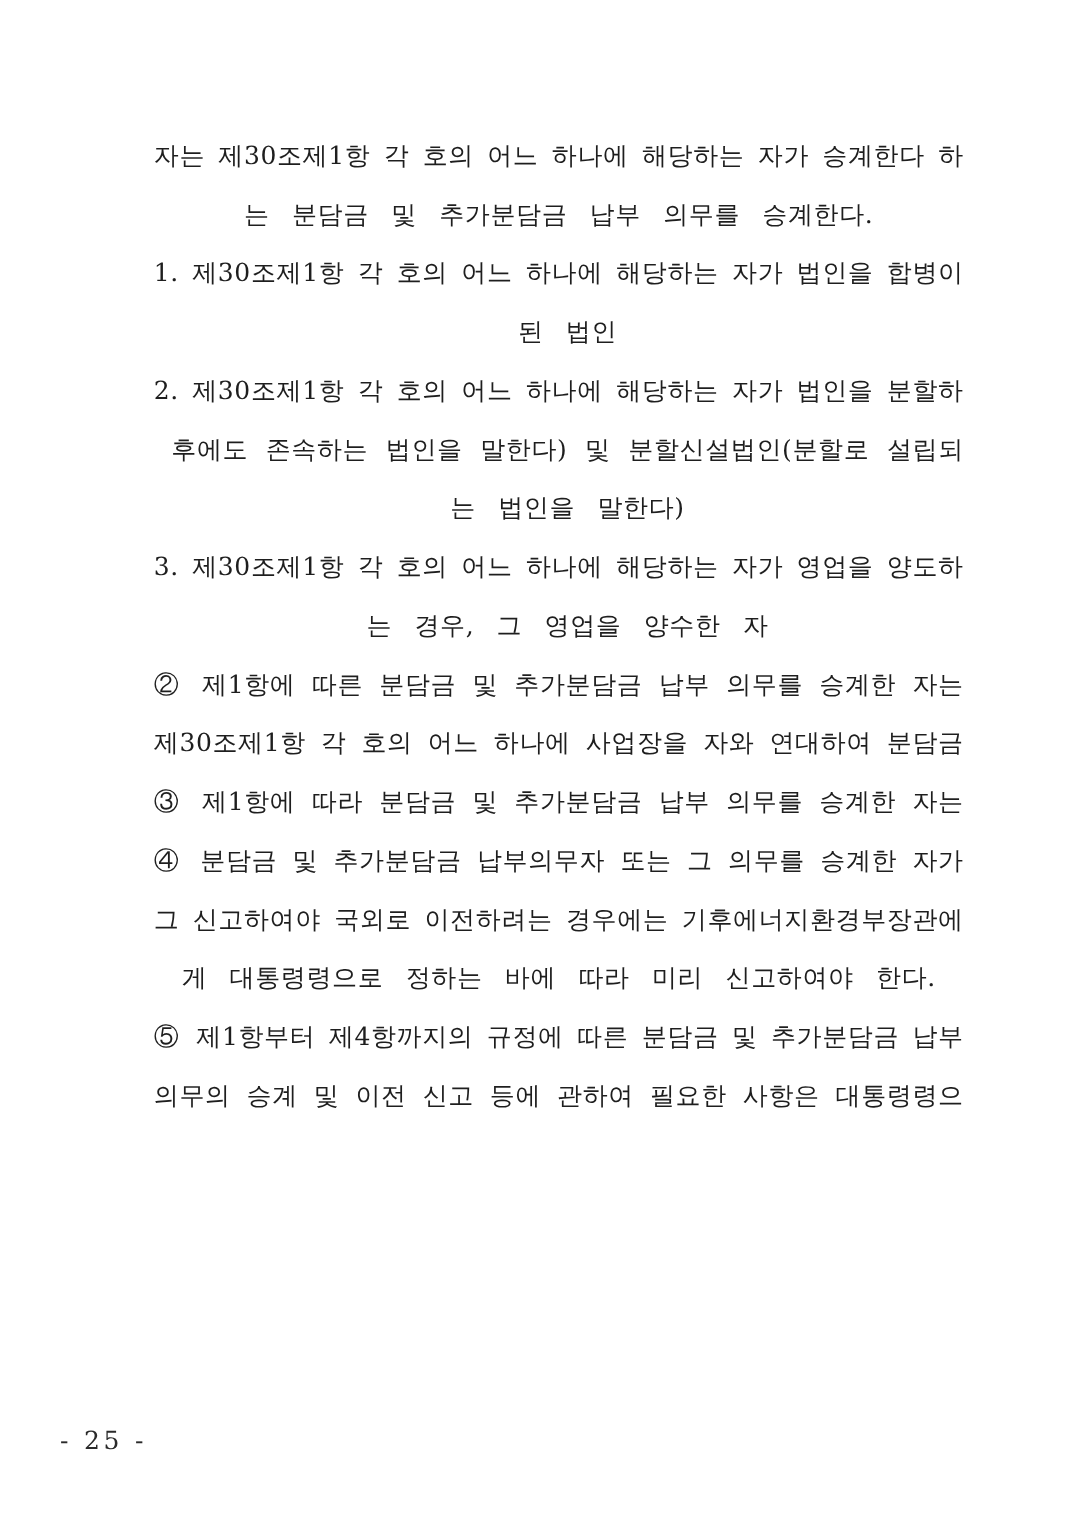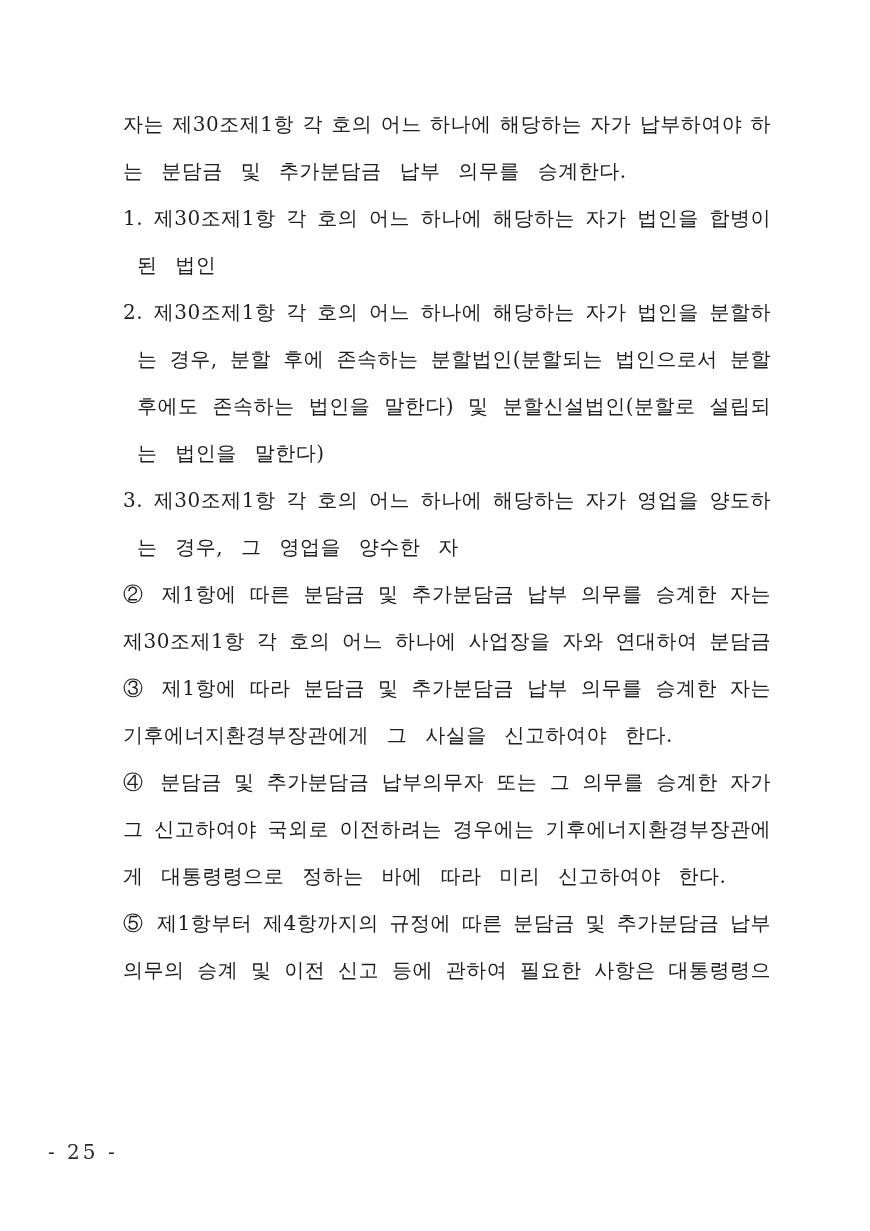--- a/index.html
+++ b/index.html
@@ -26,21 +26,21 @@
     top: 101px;
     width: 648px;
   }
   .line {
     font-size: 20px;
     line-height: 47px;
     height: 47px;
     word-spacing: 11px;
     letter-spacing: 0.5px;
     white-space: nowrap;
-    text-align: left;
+    text-align: center;
   }
   .line.justify {
     white-space: normal;
     word-spacing: 1px;
     text-align: justify;
     text-align-last: justify;
   }
   .line.indent {
     padding-left: 14px;
   }
@@ -54,34 +54,32 @@
     letter-spacing: 3px;
     color: #2a2a2a;
     padding-left: 48px;
   }
 </style>
 </head>
 <body>
 
 <div class="page">
   <div class="text-block" id="text-block">
-      <div class="line justify">자는 제30조제1항 각 호의 어느 하나에 해당하는 자가 납부하여야 하</div>
+      <div class="line justify">자는 제30조제1항 각 호의 어느 하나에 해당하는 자가 승계한다 하</div>
       <div class="line">는 분담금 및 추가분담금 납부 의무를 승계한다.</div>
       <div class="line justify">1. 제30조제1항 각 호의 어느 하나에 해당하는 자가 법인을 합병이</div>
       <div class="line indent">된 법인</div>
       <div class="line justify">2. 제30조제1항 각 호의 어느 하나에 해당하는 자가 법인을 분할하</div>
-      <div class="line justify indent">는 경우, 분할 후에 존속하는 분할법인(분할되는 법인으로서 분할</div>
       <div class="line justify indent">후에도 존속하는 법인을 말한다) 및 분할신설법인(분할로 설립되</div>
       <div class="line indent">는 법인을 말한다)</div>
       <div class="line justify">3. 제30조제1항 각 호의 어느 하나에 해당하는 자가 영업을 양도하</div>
       <div class="line indent">는 경우, 그 영업을 양수한 자</div>
       <div class="line justify">② 제1항에 따른 분담금 및 추가분담금 납부 의무를 승계한 자는</div>
       <div class="line justify">제30조제1항 각 호의 어느 하나에 사업장을 자와 연대하여 분담금</div>
       <div class="line justify">③ 제1항에 따라 분담금 및 추가분담금 납부 의무를 승계한 자는</div>
-      <div class="line">기후에너지환경부장관에게 그 사실을 신고하여야 한다.</div>
       <div class="line justify">④ 분담금 및 추가분담금 납부의무자 또는 그 의무를 승계한 자가</div>
       <div class="line justify">그 신고하여야 국외로 이전하려는 경우에는 기후에너지환경부장관에</div>
       <div class="line">게 대통령령으로 정하는 바에 따라 미리 신고하여야 한다.</div>
       <div class="line justify">⑤ 제1항부터 제4항까지의 규정에 따른 분담금 및 추가분담금 납부</div>
       <div class="line justify">의무의 승계 및 이전 신고 등에 관하여 필요한 사항은 대통령령으</div>
     </div>
   <div class="footer">- 25 -</div>
 </div>
 
 </body></html>

